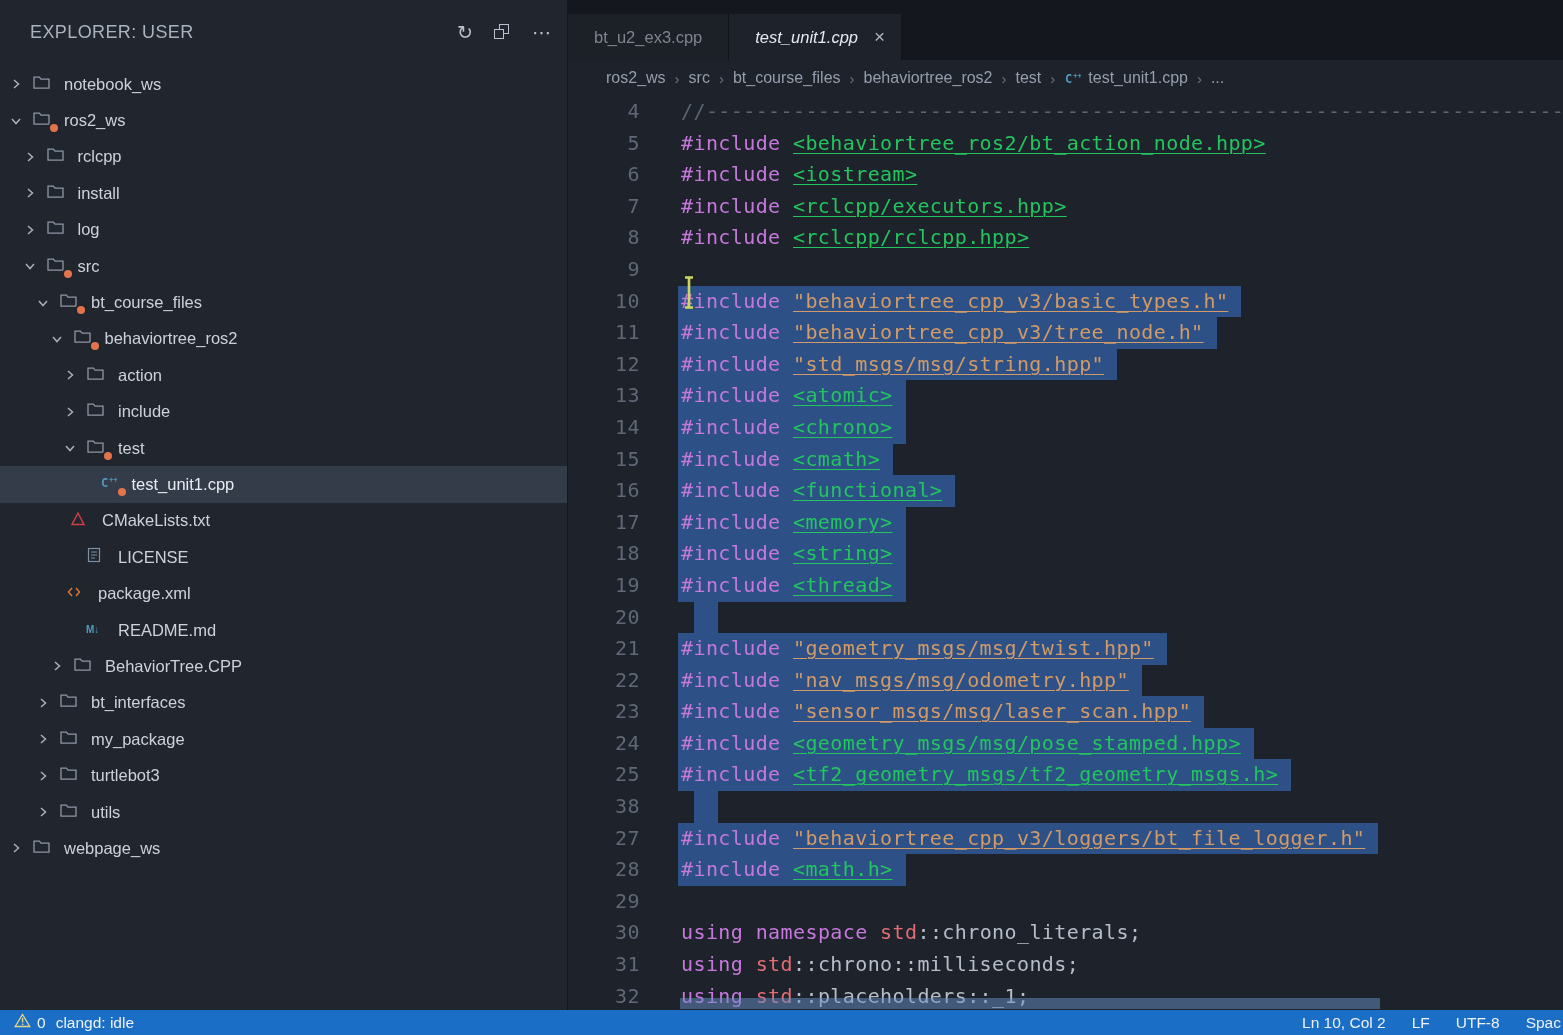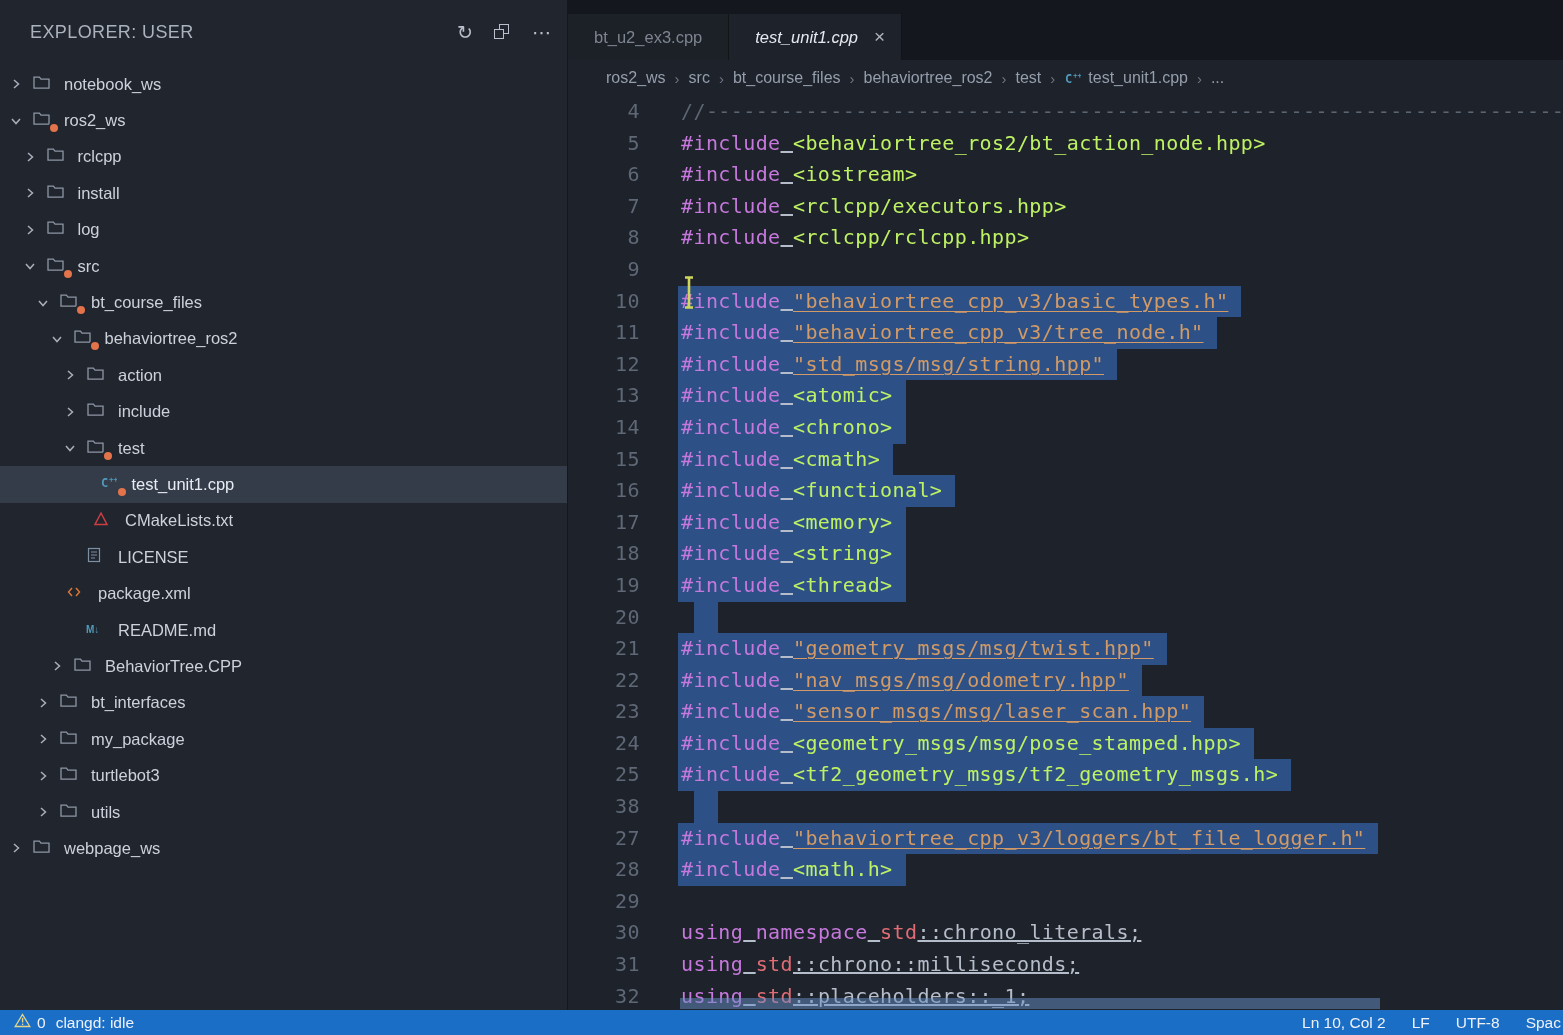--- a/index.html
+++ b/index.html
@@ -47,24 +47,24 @@
 
   .code-wrap { flex:1; position:relative; overflow:hidden; background:#1e222a; }
   .code-area { font-family:"DejaVu Sans Mono", monospace; font-size:20px; line-height:31.6px;
                letter-spacing:.4px; }
   .code-line { display:flex; height:31.6px; white-space:pre; }
   .ln { width:72px; flex:none; text-align:right; color:#5f6876; user-select:none; }
   .lc { padding-left:41px; white-space:pre; }
   .sel { display:inline-block; height:31.6px; background:#2d5186; padding:0 13px 0 3px; margin-left:-3px; }
   .sel-empty { width:24px; margin-left:13px; padding:0; }
   .tk-kw  { color:#c678dd; }
-  .tk-inc { color:#bef264; text-decoration-thickness:1px; text-underline-offset:3px; }
+  .tk-inc { color:#22c55e; text-decoration:underline; text-decoration-thickness:1px; text-underline-offset:3px; }
   .tk-str { color:#d19a66; text-decoration:underline; text-decoration-thickness:1px; text-underline-offset:3px; }
   .tk-cm  { color:#5c6673; }
-  .tk-tx  { color:#b6bdca;text-decoration:underline; }
+  .tk-tx  { color:#b6bdca; }
   .tk-red { color:#e06c75; }
 
   .hscroll { position:absolute; left:112px; bottom:1px; width:700px; height:11px;
              background:rgba(101,144,199,.5); cursor:pointer; }
   .ibeam { position:absolute; left:112px; top:178px; pointer-events:none; }
 
   
   .statusbar { height:25px; flex:none; background:#1b6ec5; color:#eef2f8; display:flex;
                align-items:center; justify-content:space-between; padding:0 2px 0 14px; font-size:15.5px; }
   .sb-left, .sb-right { display:flex; align-items:center; }
@@ -244,21 +244,21 @@
             <span class="chev"></span>
             <span class="fiwrap">
               <span class="icon-cpp"><svg width="17" height="17" viewBox="0 0 17 17">
                   <text x="1" y="13" font-size="12" font-weight="bold" fill="#519aba" font-family="DejaVu Sans Mono, monospace">C</text>
                   <text x="9" y="8" font-size="7.5" font-weight="bold" fill="#519aba" font-family="DejaVu Sans Mono, monospace">++</text>
                 </svg></span>
               <span class="mdot"></span>
             </span>
             <span class="tlabel">test_unit1.cpp</span>
           </div>
-          <div class="trow" style="padding-left: 48px; margin-left: 23px;">
+          <div class="trow" style="padding-left: 48px;">
             <span class="chev"></span>
             <span class="fiwrap">
               <span class="icon-cmake"><svg width="16" height="16" viewBox="0 0 16 16">
                   <path d="M8 2 L14 13.5 H2 Z" fill="none" stroke="#cc3e44" stroke-width="1.5"></path>
                 </svg></span>
             </span>
             <span class="tlabel">CMakeLists.txt</span>
           </div>
           <div class="trow" style="padding-left: 64px;">
             <span class="chev"></span>

